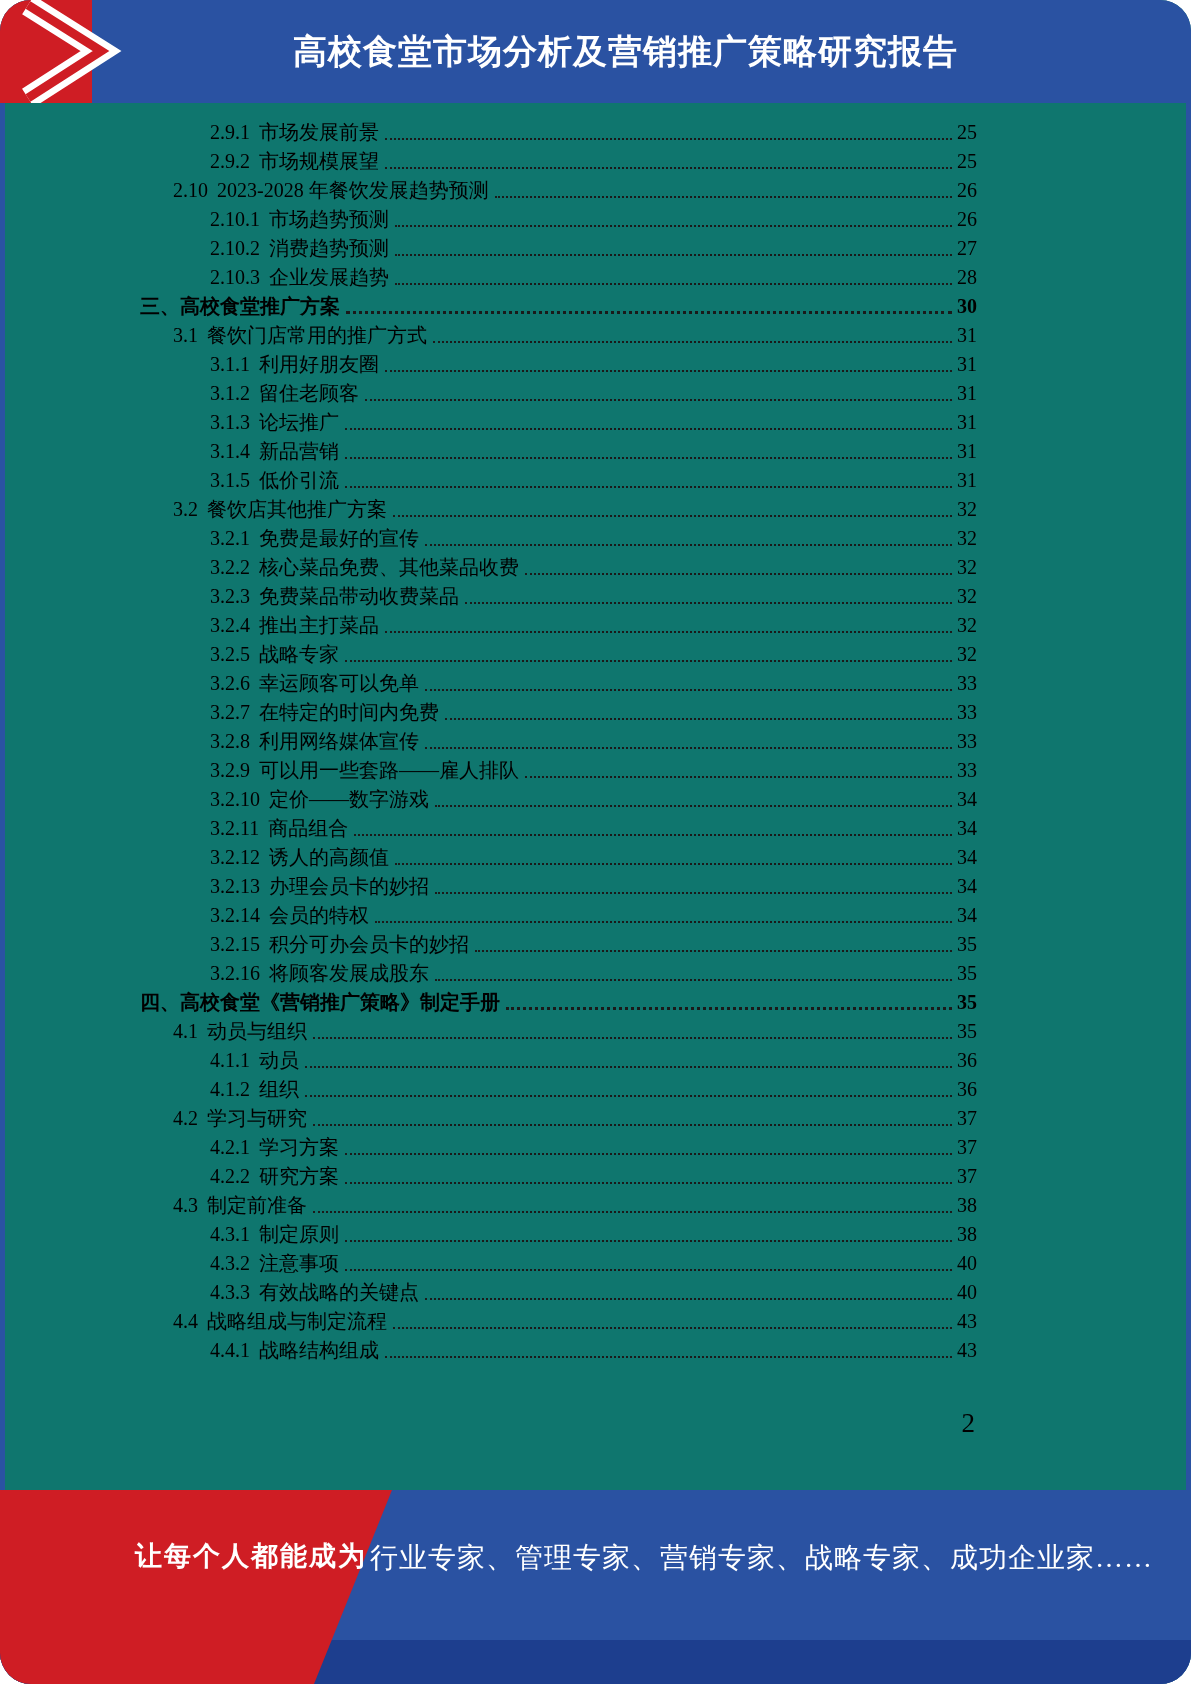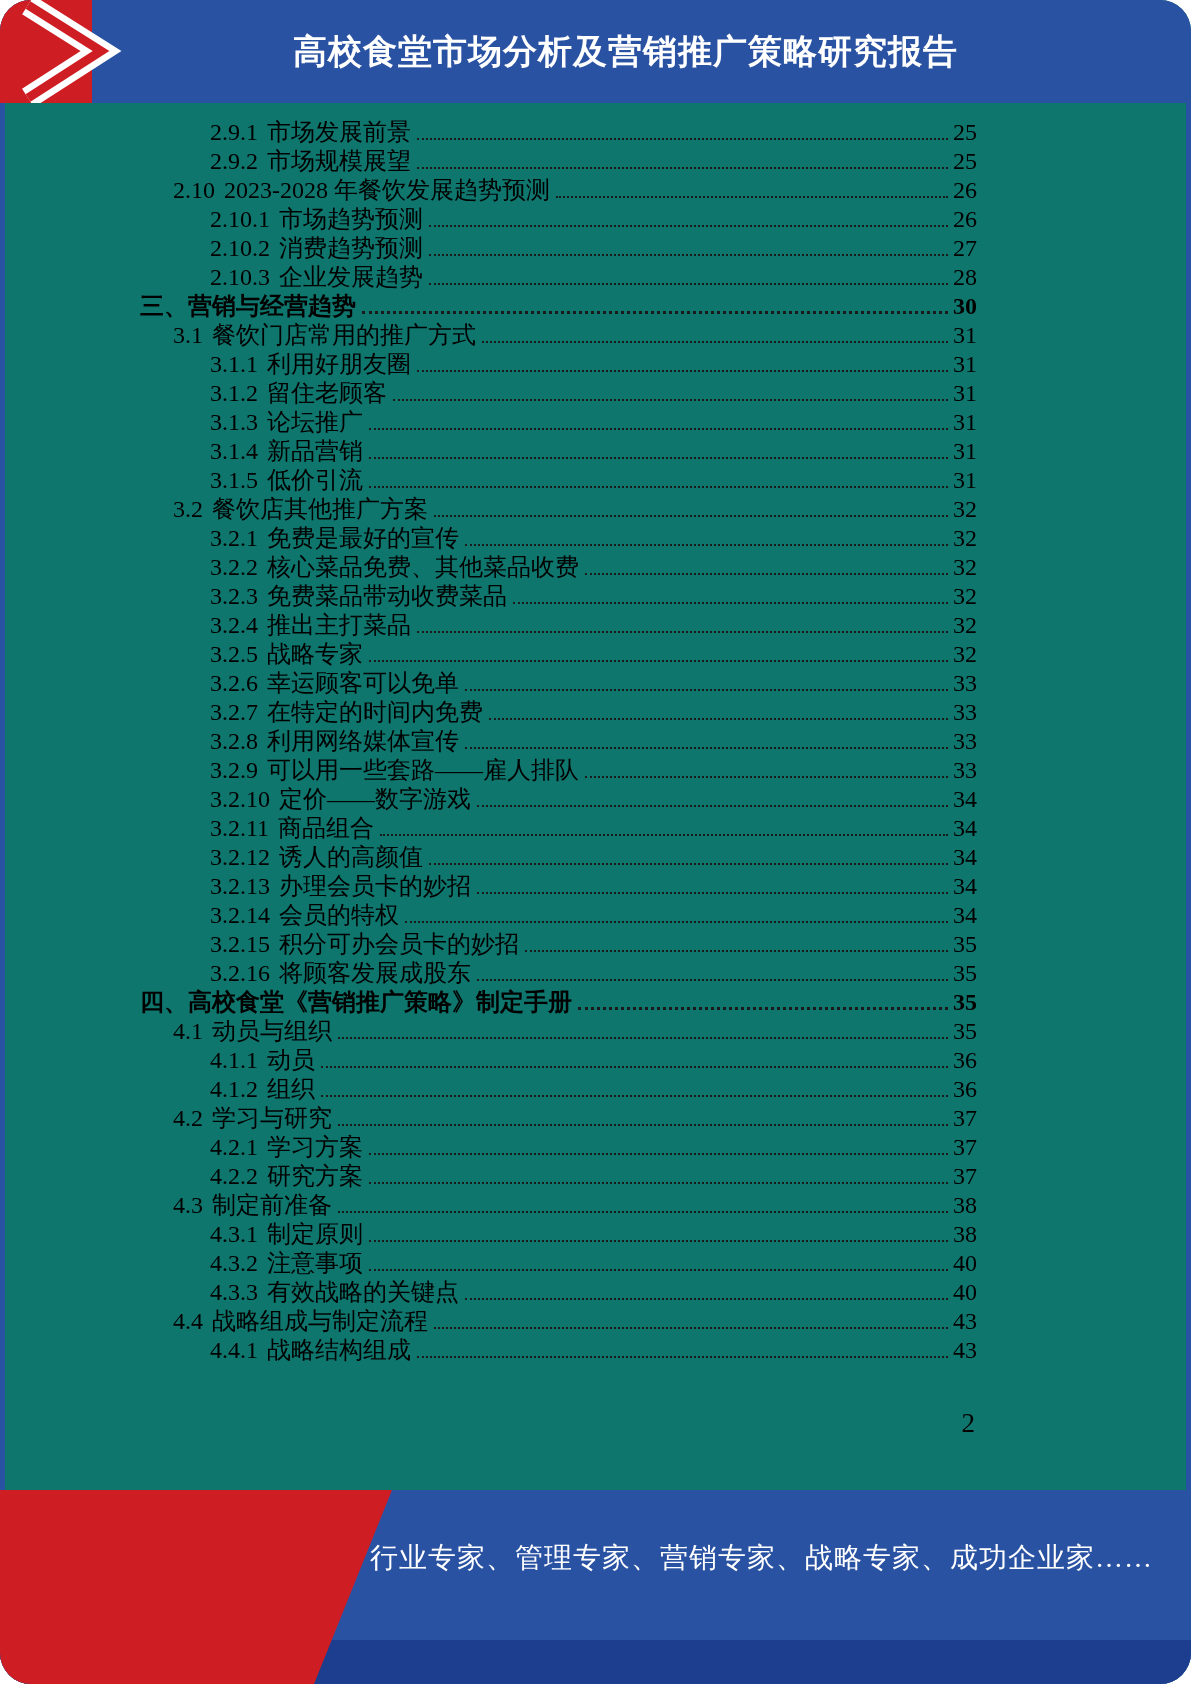--- a/index.html
+++ b/index.html
@@ -36,21 +36,21 @@
   .edge{position:absolute;top:103px;bottom:194px;width:5px;background:var(--brand-blue);}
   .edge.left{left:0;}
   .edge.right{right:0;}
   
   .toc{
     position:absolute;top:117px;left:140px;right:214px;
   }
   .toc-row{
     display:flex;align-items:flex-end;
     height:29px;
-    font-size:24px;line-height:27px;
+    font-size:20px;line-height:27px;
     white-space:nowrap;
     text-align:right;
   }
   .toc-row.level-2{padding-left:33px;}
   .toc-row.level-3{padding-left:70px;}
   .toc-row.toc-bold{font-weight:700;}
   .toc-num{padding-right:9px;}
   .level-1 .toc-num{padding-right:0;}
   .toc-title{padding-right:3px;}
   .toc-dots{
@@ -127,21 +127,21 @@
         <span class="toc-page">27</span>
       </div>
       <div class="toc-row level-3">
         <span class="toc-num">2.10.3</span>
         <span class="toc-title">企业发展趋势</span>
         <span class="toc-dots"></span>
         <span class="toc-page">28</span>
       </div>
       <div class="toc-row level-1 toc-bold">
         <span class="toc-num">三、</span>
-        <span class="toc-title">营销与经营趋势</span>
+        <span class="toc-title">高校食堂推广方案</span>
         <span class="toc-dots"></span>
         <span class="toc-page">30</span>
       </div>
       <div class="toc-row level-2">
         <span class="toc-num">3.1</span>
         <span class="toc-title">餐饮门店常用的推广方式</span>
         <span class="toc-dots"></span>
         <span class="toc-page">31</span>
       </div>
       <div class="toc-row level-3">
@@ -357,16 +357,17 @@
     </div>
 
   <div class="page-number">2</div>
 
   <div class="footer">
     <svg width="1191" height="194" viewBox="0 0 1191 194" xmlns="http://www.w3.org/2000/svg" aria-hidden="true">
       <rect x="0" y="0" width="1191" height="194" style="fill:var(--brand-blue)"></rect>
       <rect x="0" y="150" width="1191" height="44" style="fill:var(--footer-bottom-blue)"></rect>
       <polygon points="0,0 392,0 314,194 0,194" style="fill:var(--brand-red)"></polygon>
     </svg>
+    <span class="footer-left-text">让每个人都能成为</span>
     <span class="footer-right-text">行业专家、管理专家、营销专家、战略专家、成功企业家……</span>
   </div>
 
 </div>
 
 </body></html>

